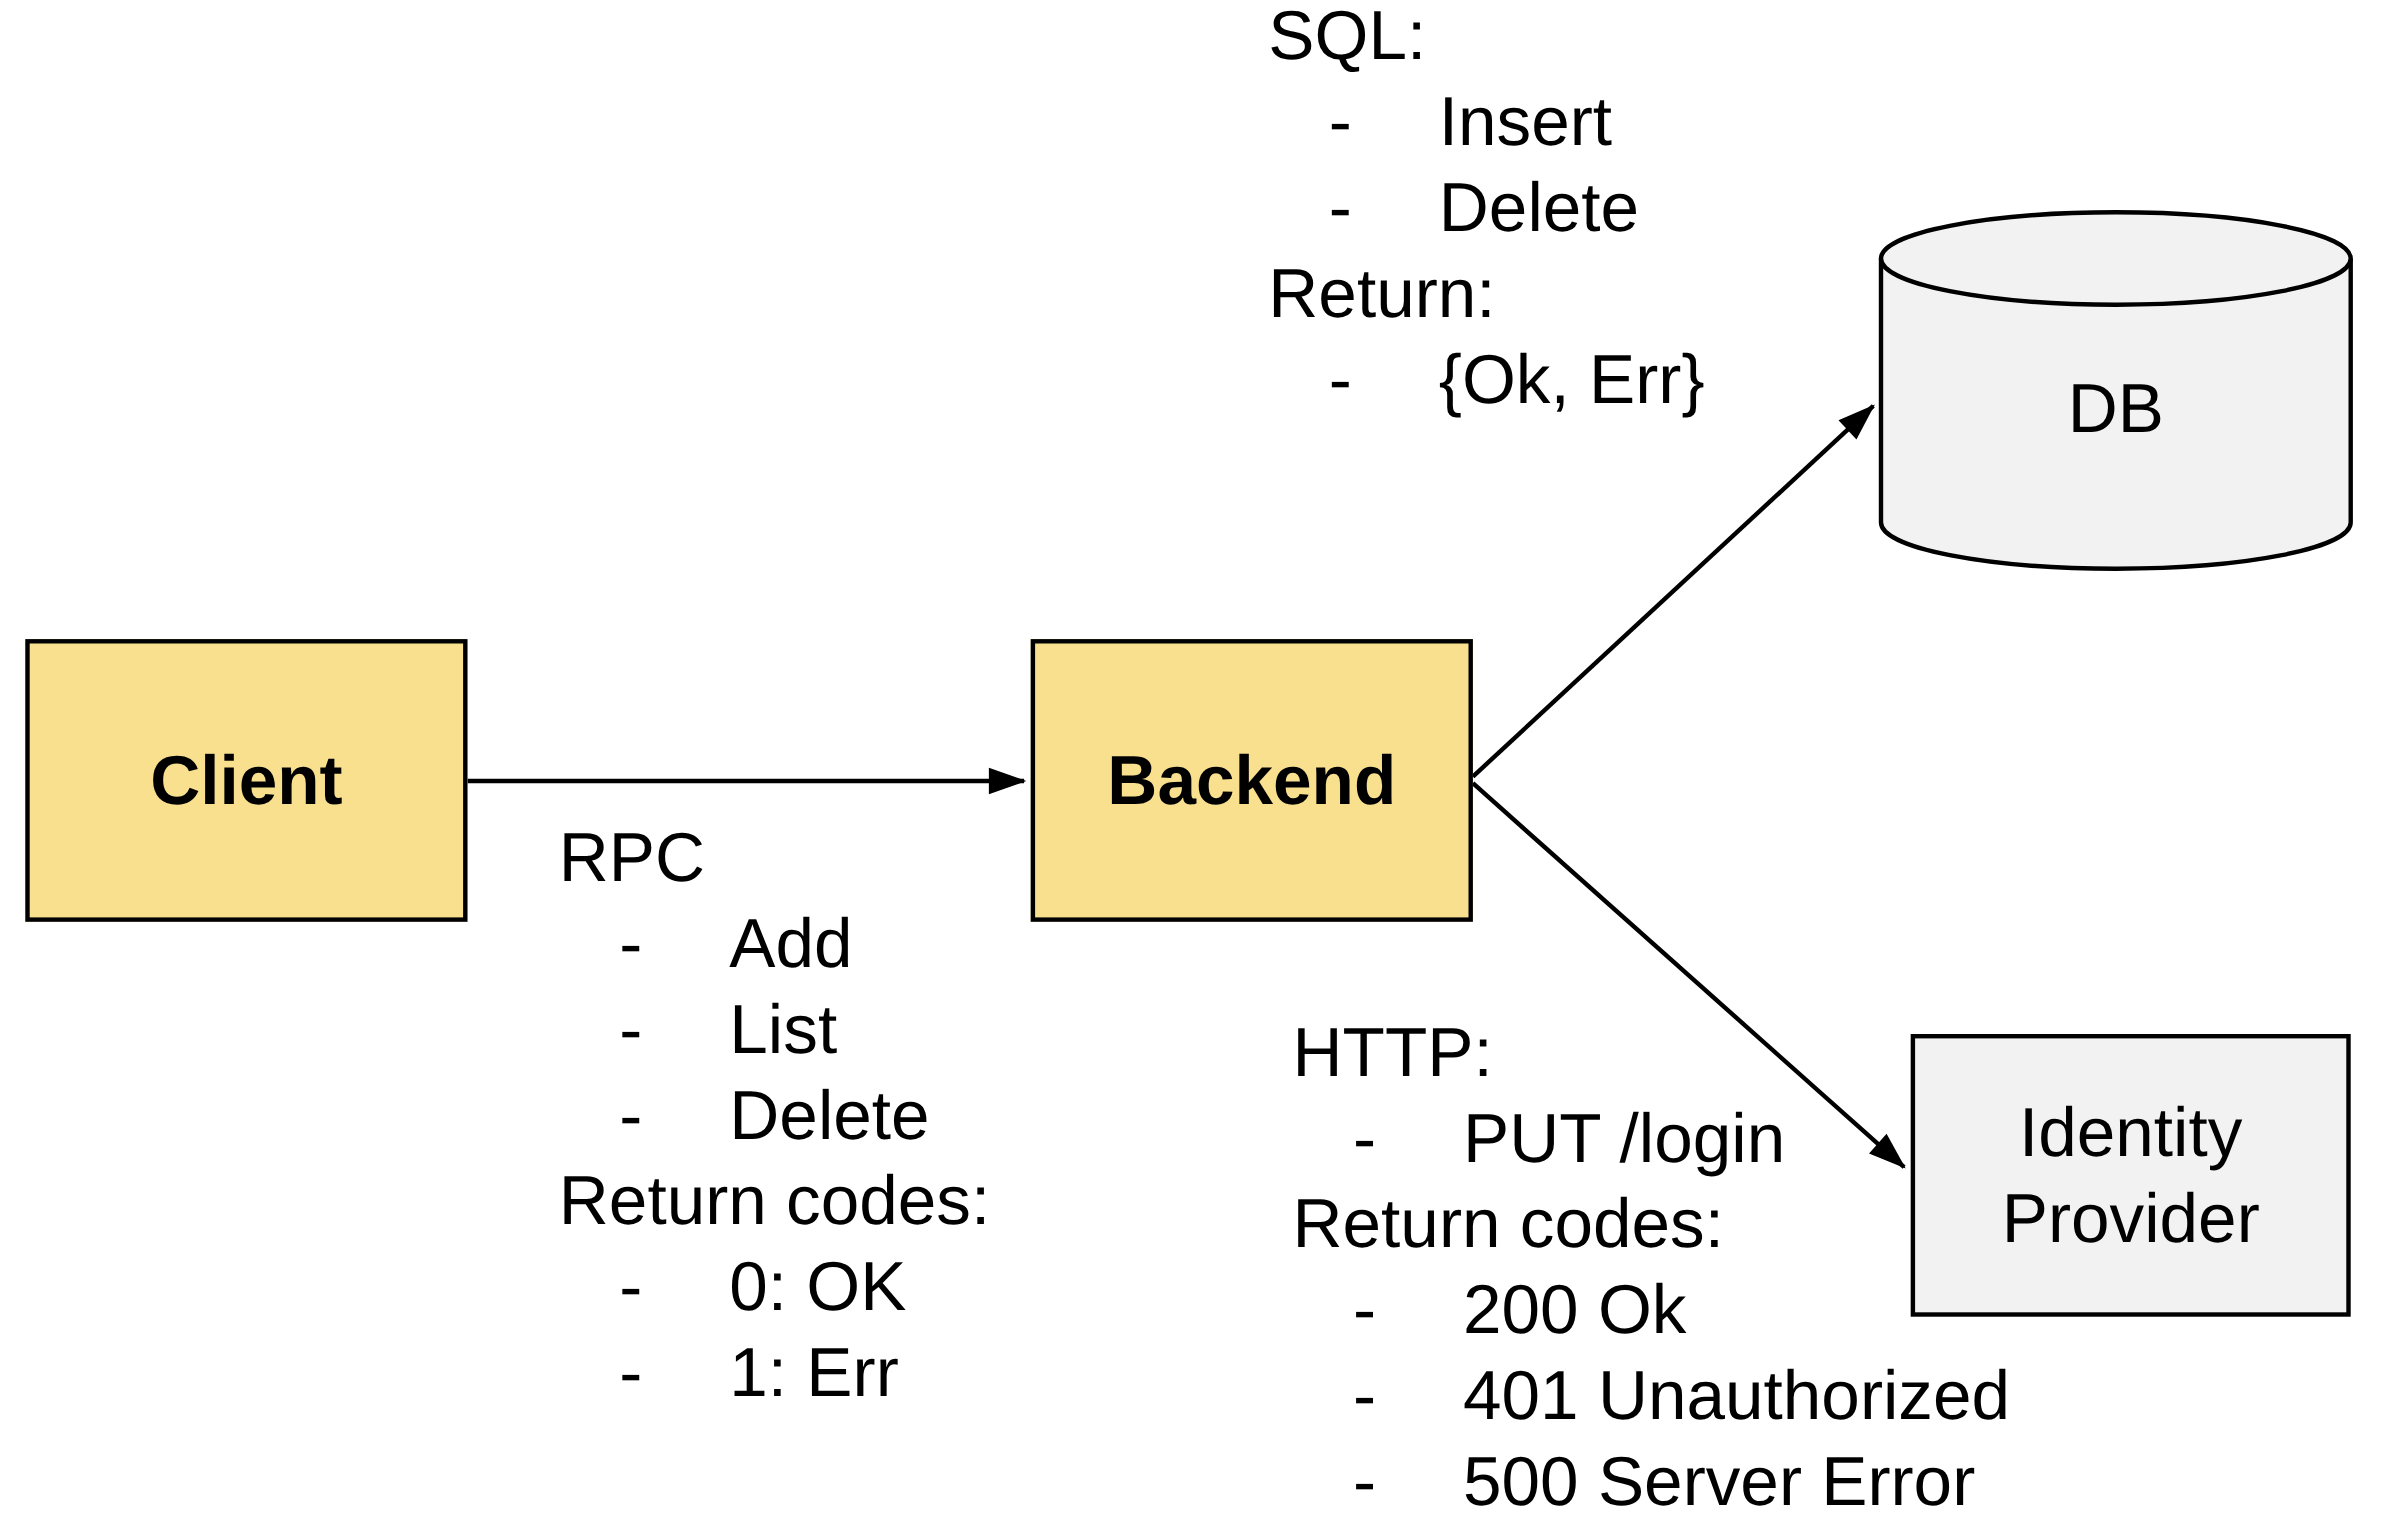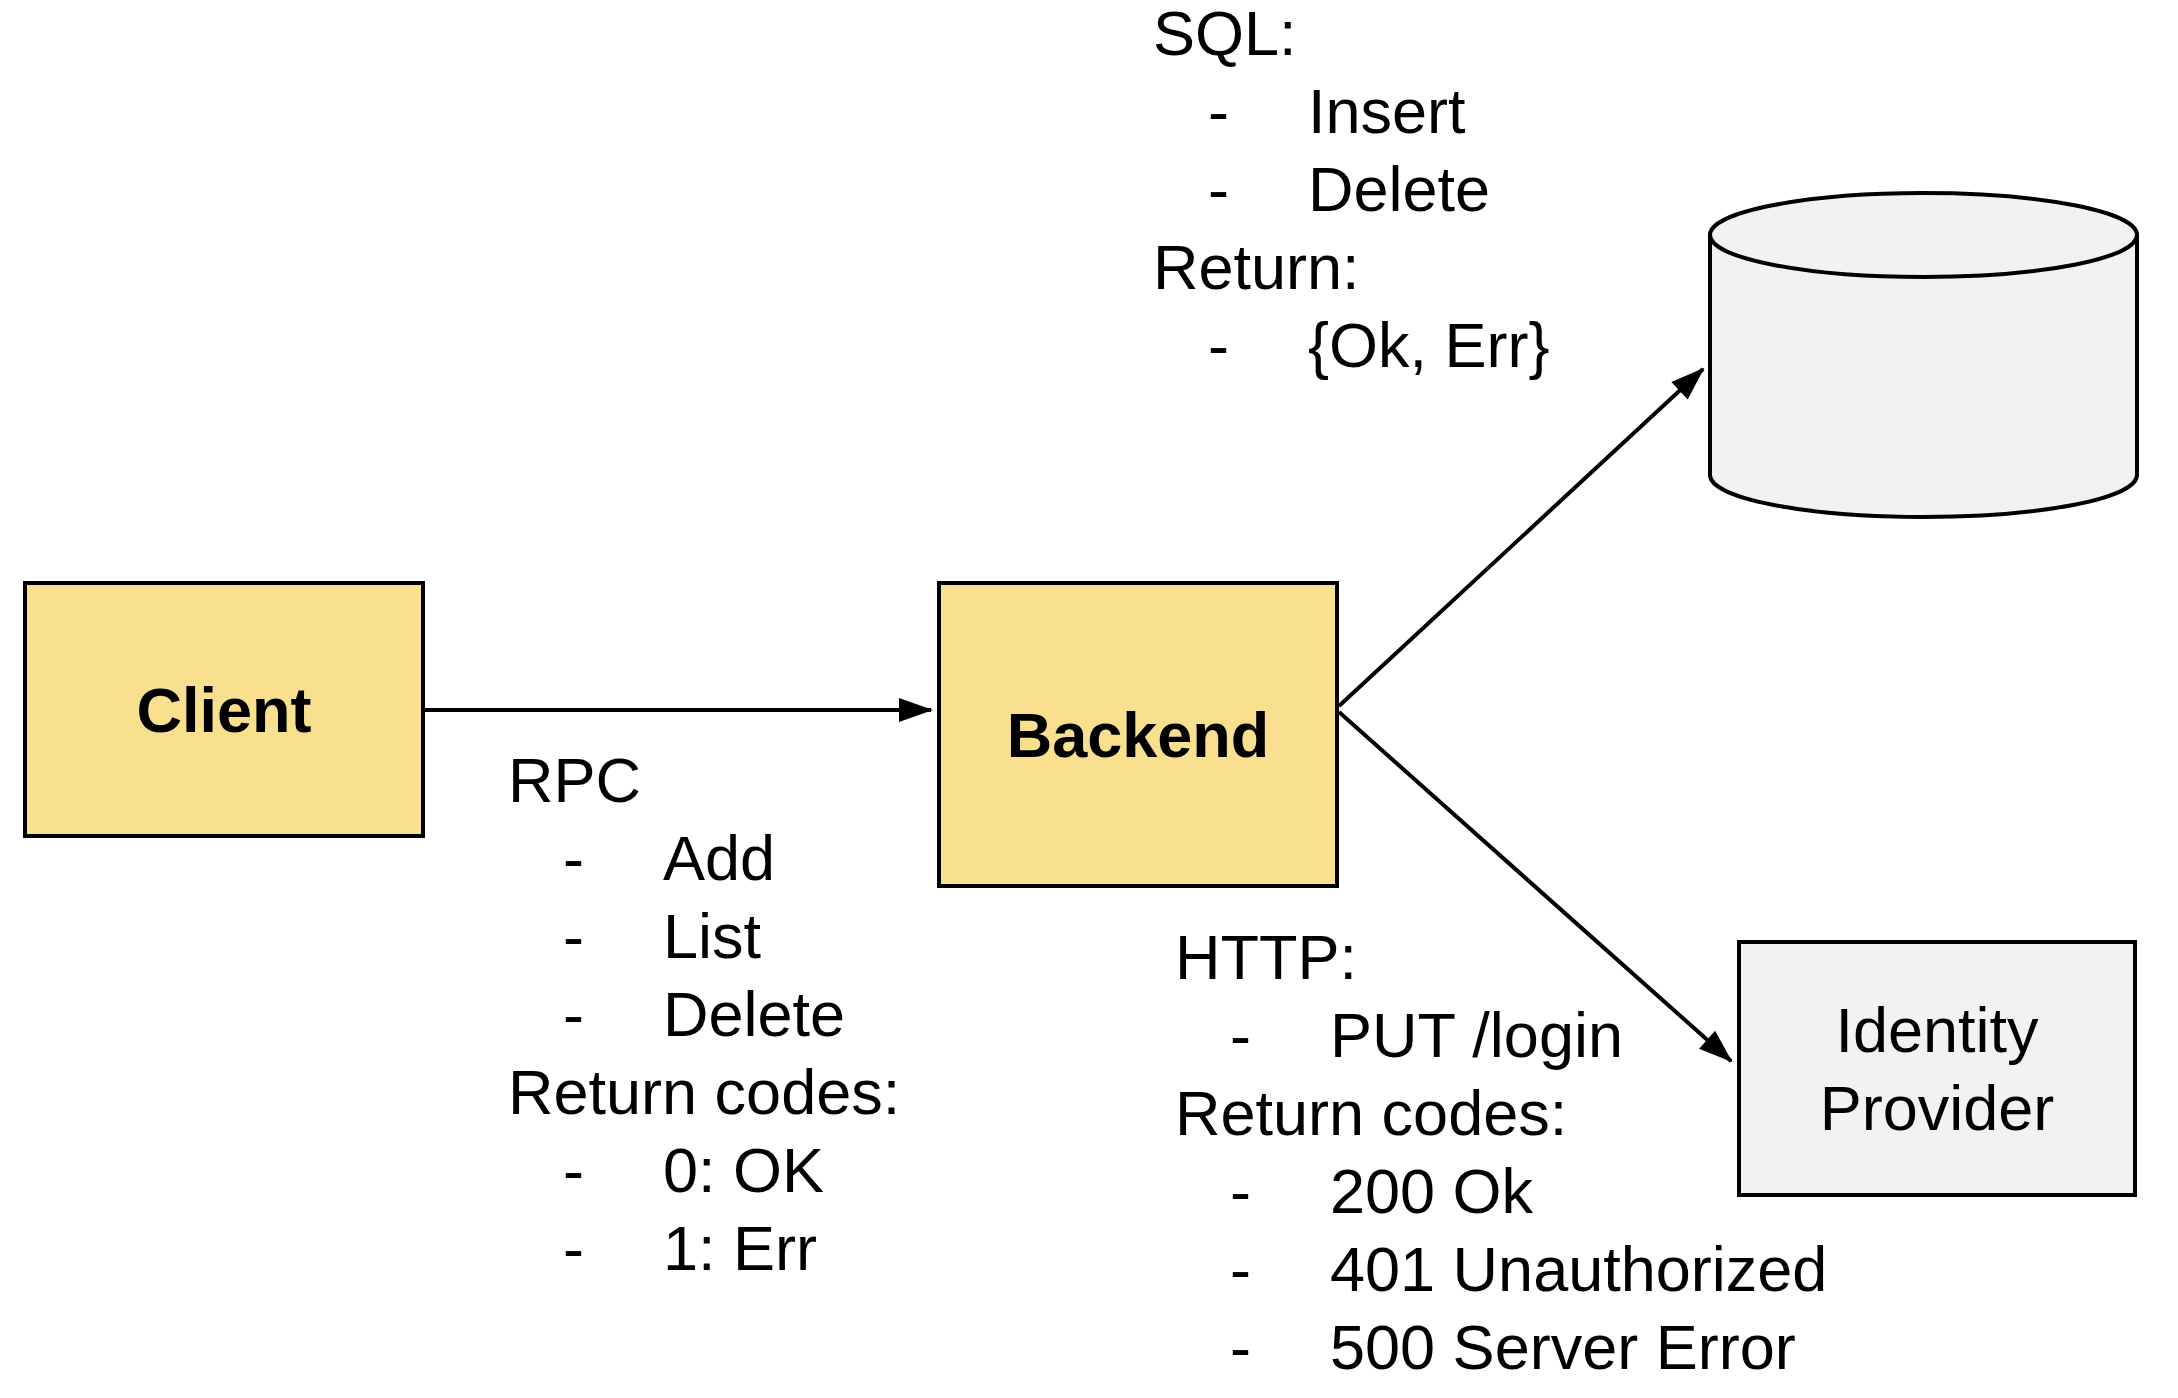--- a/index.html
+++ b/index.html
@@ -24,21 +24,21 @@
     display: flex;
     align-items: center;
     justify-content: center;
     text-align: center;
     font-size: 63px;
     line-height: 78px;
   }
   .node-yellow { background: #F8E08F; font-weight: bold; }
   .node-gray  { background: #F2F2F2; }
   .client-node  { left: 23px;  top: 581px; width: 402px; height: 257px; }
-  .backend-node { left: 937px; top: 581px; width: 402px; height: 307px; text-align: center; }
+  .backend-node { left: 937px; top: 581px; width: 402px; height: 257px; text-align: center; }
   .idp-node     { left: 1737px; top: 940px; width: 400px; height: 257px; padding: 12px 10px; }
   .db-label {
     position: absolute;
     left: 1710px; top: 333px; width: 427px;
     text-align: center;
     font-size: 63px; line-height: 78px;
   }
   .note {
     position: absolute;
     font-size: 63px;
@@ -74,20 +74,21 @@
   </svg>
 
   <div class="node node-yellow client-node">
     <span>Client</span>
   </div>
 
   <div class="node node-yellow backend-node">
     <span>Backend</span>
   </div>
 
+  <div class="db-label">DB</div>
 
   <div class="node node-gray idp-node">
     <span>Identity Provider</span>
   </div>
 
   <div class="note note-sql">
     <div class="line">
       <span>SQL:</span>
     </div>
     <div class="line">

